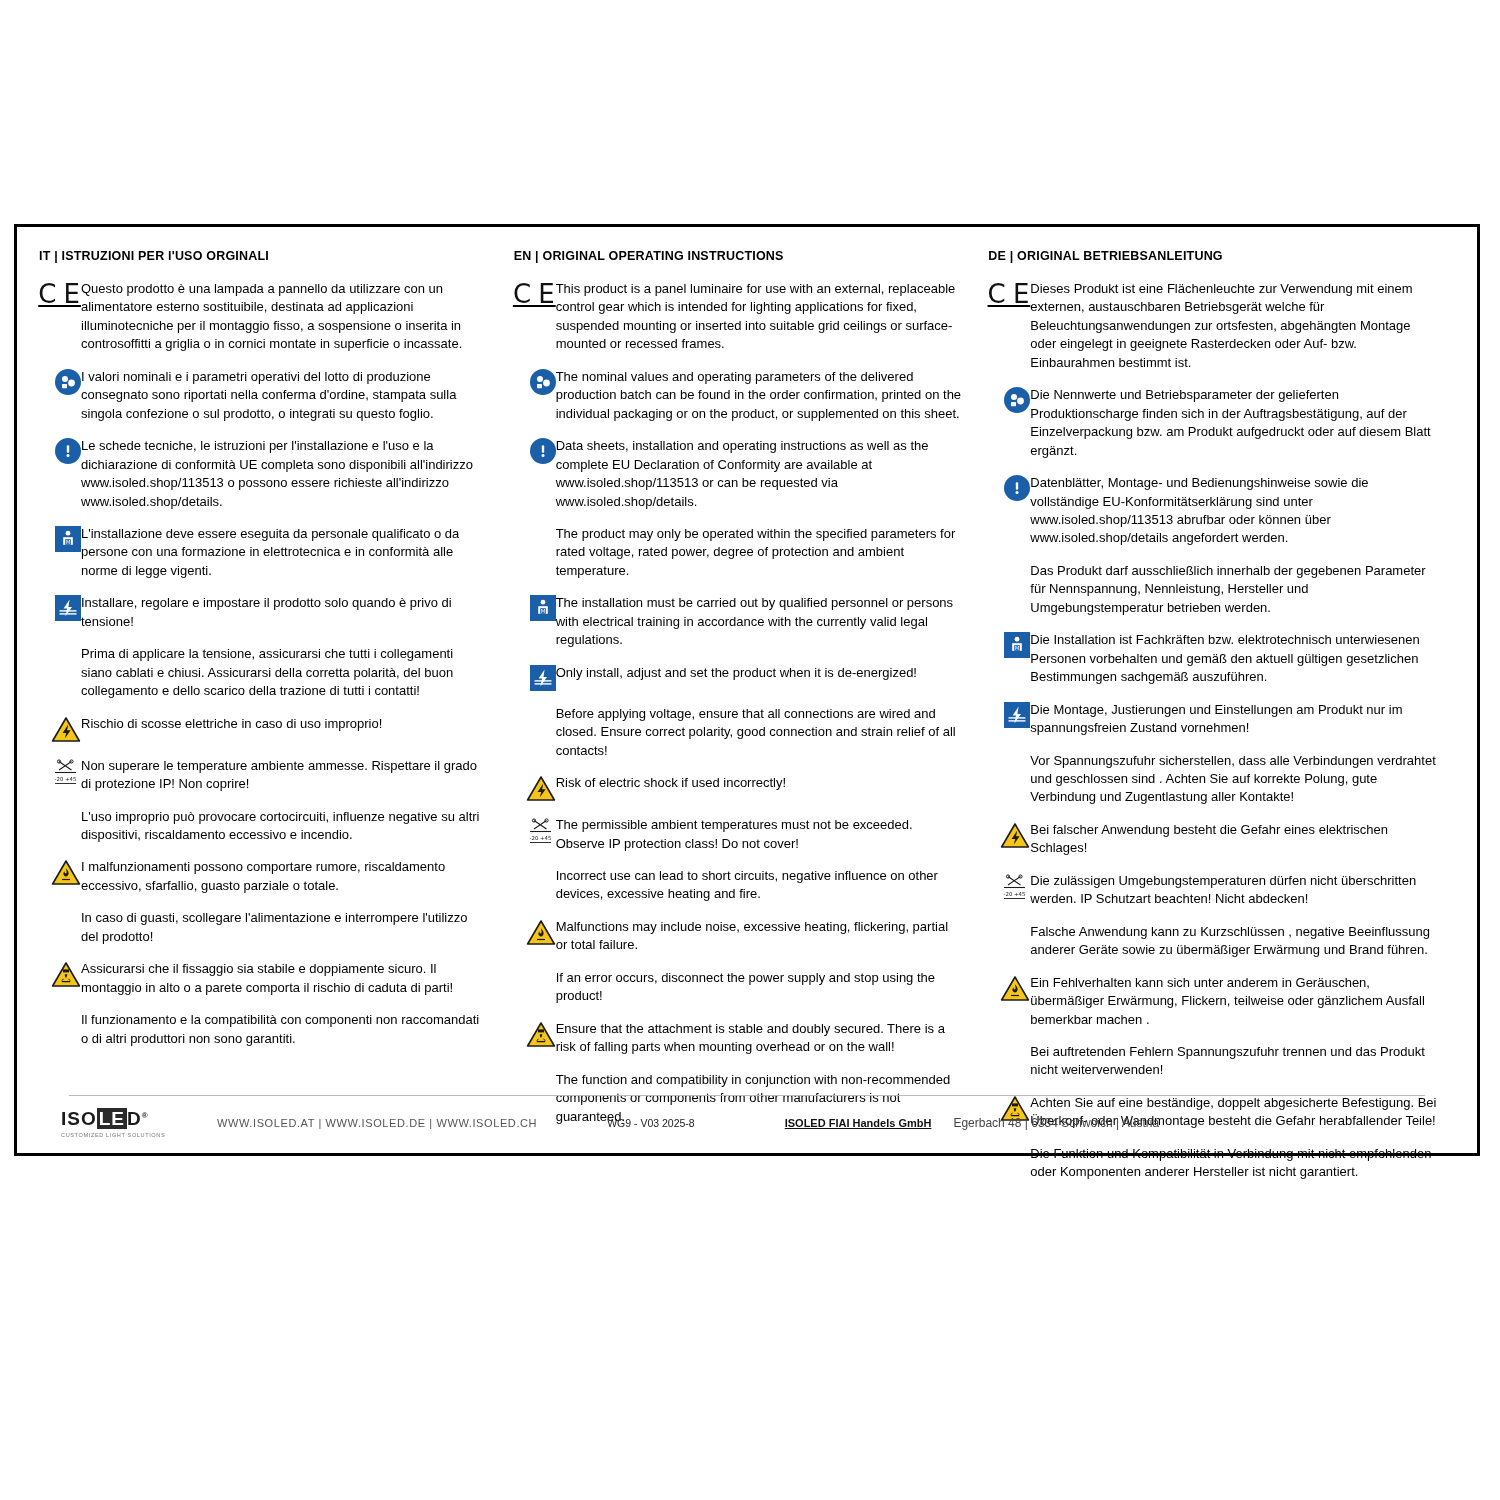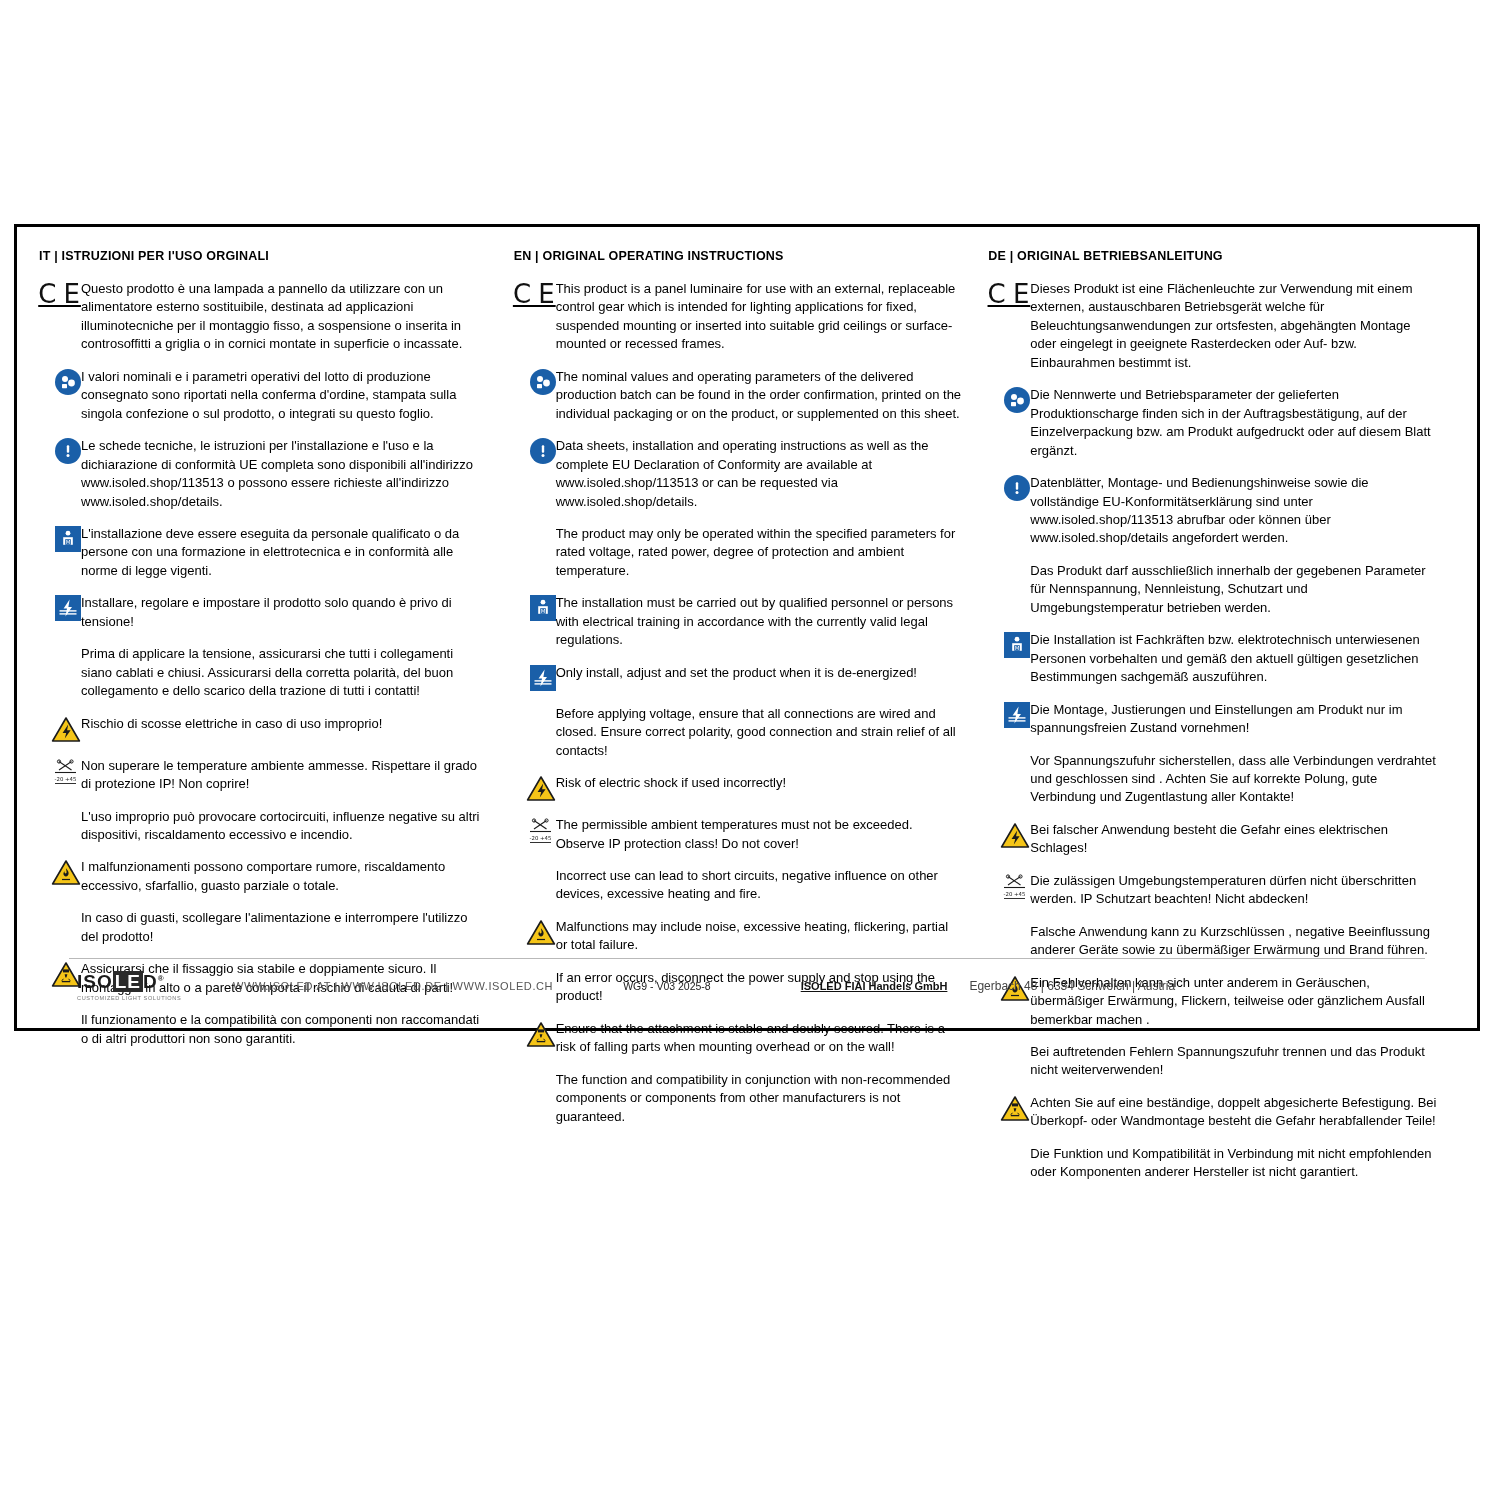--- a/index.html
+++ b/index.html
@@ -11,21 +11,21 @@
     width: 1500px;
     height: 1500px;
     font-family: "Liberation Sans", sans-serif;
     color: #000000;
   }
   #sheet {
     position: absolute;
     left: 14px;
     top: 224px;
     width: 1466px;
-    height: 807px;
+    height: 932px;
     border: 3px solid #000000;
     box-sizing: border-box;
     background: #ffffff;
   }
   #columns {
     position: absolute;
     left: 0;
     top: 0;
     right: 0;
     bottom: 0;
@@ -111,23 +111,23 @@
     width: 30px;
     height: 28px;
   }
   .ico-temp svg { display: block; }
 
   
   #footer {
     position: absolute;
     left: 0;
     right: 0;
-    bottom: 14px;
+    bottom: 2px;
     height: 56px;
-    padding: 0 60px;
+    padding: 0 44px;
     box-sizing: border-box;
     display: flex;
     align-items: center;
   }
   #footer-line {
     position: absolute;
     left: 52px;
     right: 52px;
     top: 0;
     height: 1px;
@@ -487,21 +487,21 @@
                 <circle cx="9" cy="13.4" r="1.5" fill="#fff"></circle>
               </svg>
             </span>
           </div>
           <div class="txt">Datenblätter, Montage- und Bedienungshinweise sowie die vollständige EU-Konformitätserklärung sind unter www.isoled.shop/113513 abrufbar oder können über www.isoled.shop/details angefordert werden.</div>
         </div>
         <div class="block">
           <div class="icon-cell">
             <span></span>
           </div>
-          <div class="txt">Das Produkt darf ausschließlich innerhalb der gegebenen Parameter für Nennspannung, Nennleistung, Schutzart und Umgebungstemperatur betrieben werden.</div>
+          <div class="txt">Das Produkt darf ausschließlich innerhalb der gegebenen Parameter für Nennspannung, Nennleistung, Hersteller und Umgebungstemperatur betrieben werden.</div>
         </div>
         <div class="block">
           <div class="icon-cell">
             <span class="ico-square">
               <svg width="20" height="20" viewBox="0 0 20 20">
                 <circle cx="10" cy="4.2" r="2.4" fill="#fff"></circle>
                 <path d="M5.2 8.2h9.6v7.6H5.2z" fill="#fff"></path>
                 <path d="M7.2 10.2h5.6v5.6H7.2z" fill="#1a5fa8"></path>
                 <text x="10" y="15" font-size="5.5" fill="#fff" text-anchor="middle" font-family="DejaVu Sans">M</text>
               </svg>

